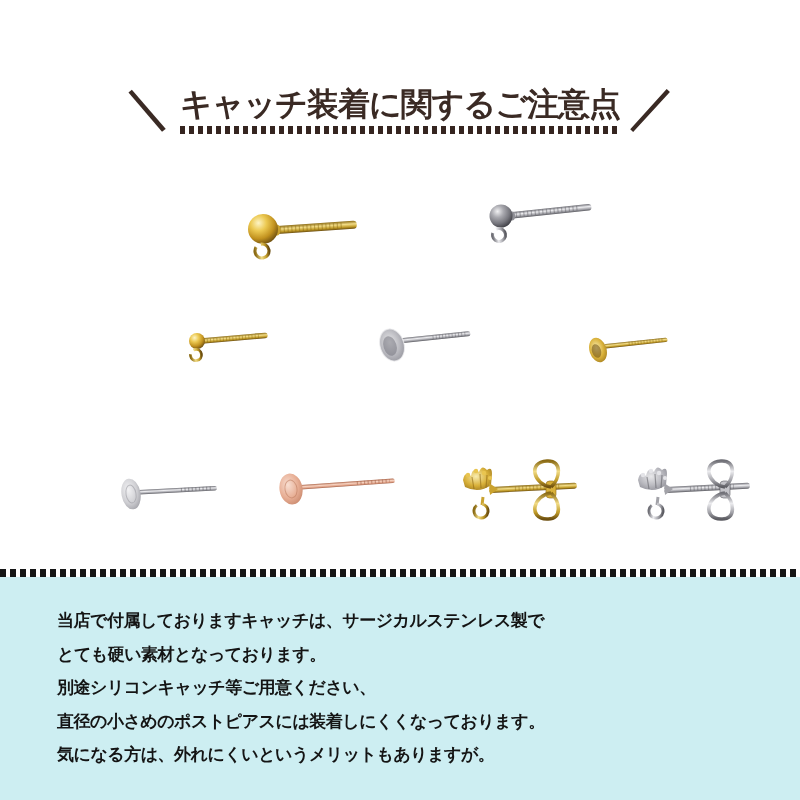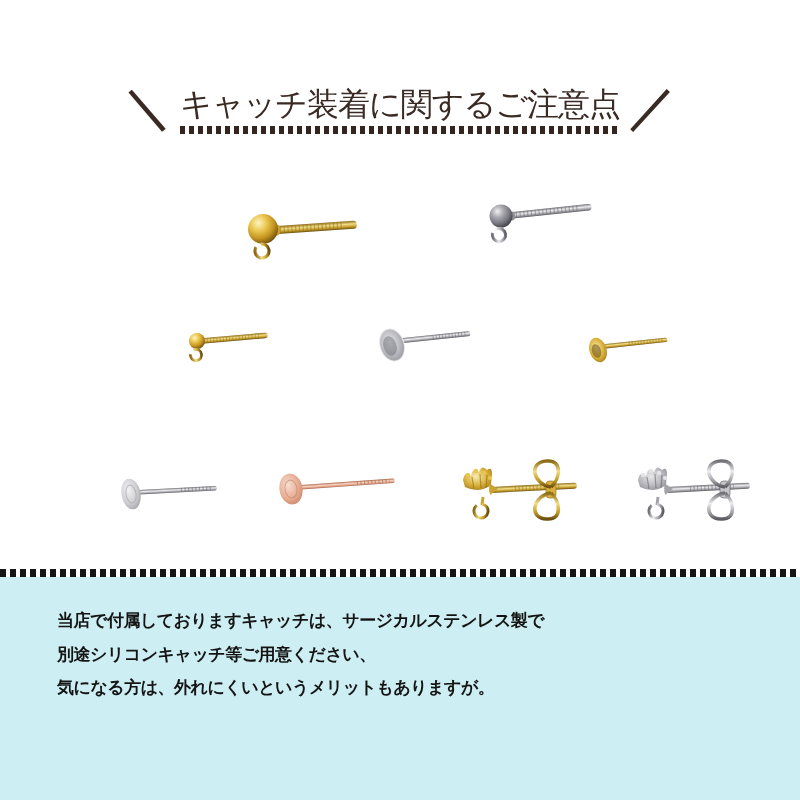--- a/index.html
+++ b/index.html
@@ -9,21 +9,21 @@
     font-family:"Liberation Sans","DejaVu Sans",sans-serif;
   }
   
   .header{
     position:absolute;top:86px;left:0;width:800px;
     display:flex;justify-content:center;align-items:center;gap:9px;
     color:#3a2a24;
   }
   .slash{font-size:47px;font-weight:bold;line-height:.9;transform:translateY(-3px);}
   .title-text{
-    display:inline-block;font-size:32px;font-weight:normal;
+    display:inline-block;font-size:32px;font-weight:bold;
     letter-spacing:-1px;line-height:1.15;
   }
   .title-text::after{
     content:"";display:block;height:8px;margin-top:3px;
     background-image:repeating-linear-gradient(90deg,#352520 0 5px,transparent 5px 9px);
   }
   
   .product{position:absolute;}
   
   .dotted-divider{
@@ -214,15 +214,17 @@
     <line x1="28" y1="47" x2="27" y2="55" stroke="#a2a2a8" stroke-width="3"></line>
     <circle cx="26" cy="61" r="7" fill="none" stroke="url(#gPinSilver)" stroke-width="3" stroke-dasharray="38 6" transform="rotate(-80 26 61)"></circle>
   </svg>
 
 </div>
 
 <div class="dotted-divider"></div>
 
 <div class="note-panel">
   <p>当店で付属しておりますキャッチは、サージカルステンレス製で</p>
+  <p>とても硬い素材となっております。</p>
   <p>別途シリコンキャッチ等ご用意ください、</p>
+  <p>直径の小さめのポストピアスには装着しにくくなっております。</p>
   <p>気になる方は、外れにくいというメリットもありますが。</p>
 </div>
 
 </body></html>

